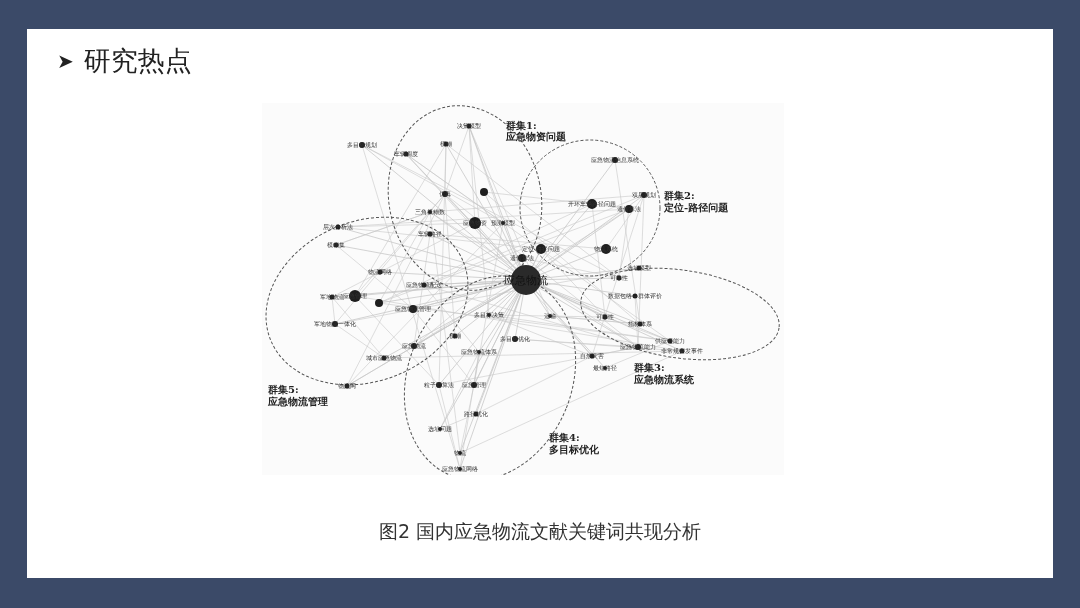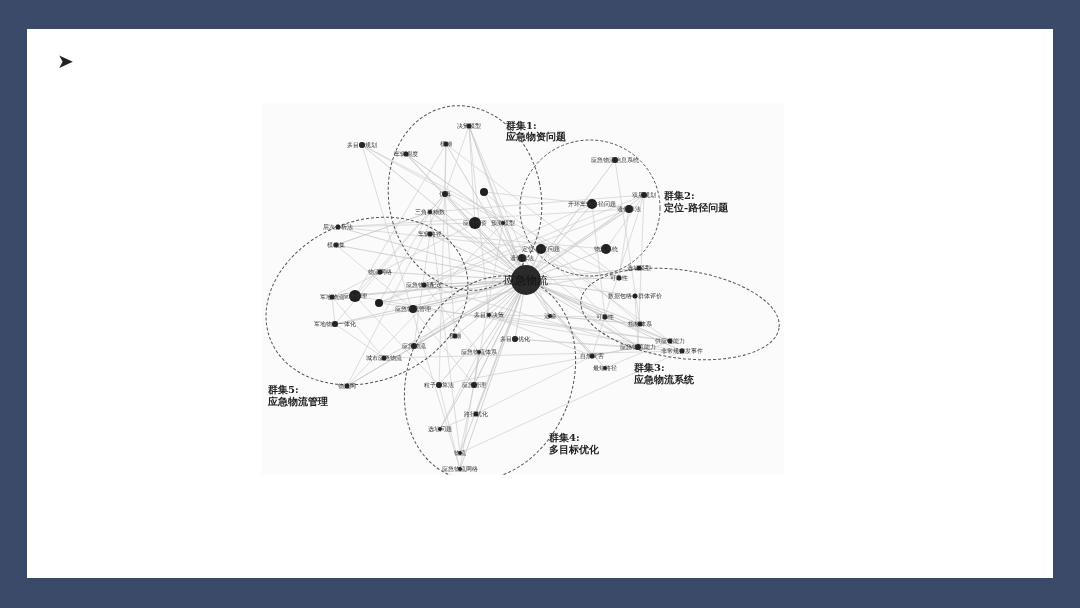--- a/index.html
+++ b/index.html
@@ -36,20 +36,21 @@
   .node-label { font-family: "DejaVu Serif", serif; font-size: 6px; fill: #333; }
   .cluster-label { font-family: "DejaVu Serif", serif; font-size: 10px; font-weight: bold; fill: #222; }
   .center-label { font-family: "DejaVu Serif", serif; font-size: 11px; fill: #111; }
 </style>
 </head>
 <body>
 
 <div class="slide">
   <div class="heading">
     <span class="bullet">➤</span>
+    <span>研究热点</span>
   </div>
 
   <div class="figure">
     <svg id="net" width="522" height="372" viewBox="0 0 522 372">
       <g id="edges">
           <line x1="100" y1="42" x2="264" y2="177" stroke="#c8c8c8" stroke-width="0.8"></line>
           <line x1="207" y1="23" x2="264" y2="177" stroke="#c8c8c8" stroke-width="0.8"></line>
           <line x1="144" y1="51" x2="264" y2="177" stroke="#c8c8c8" stroke-width="0.8"></line>
           <line x1="184" y1="41" x2="264" y2="177" stroke="#c8c8c8" stroke-width="0.8"></line>
           <line x1="183" y1="91" x2="264" y2="177" stroke="#c8c8c8" stroke-width="0.8"></line>
@@ -415,13 +416,14 @@
         <text class="cluster-label" x="287" y="338">群集4:</text>
         <text class="cluster-label" x="287" y="350">多目标优化</text>
       </g>
       <g>
         <text class="cluster-label" x="6" y="290">群集5:</text>
         <text class="cluster-label" x="6" y="302">应急物流管理</text>
       </g>
     </svg>
   </div>
 
+  <div class="caption">图2  国内应急物流文献关键词共现分析</div>
 </div>
 
 </body></html>

